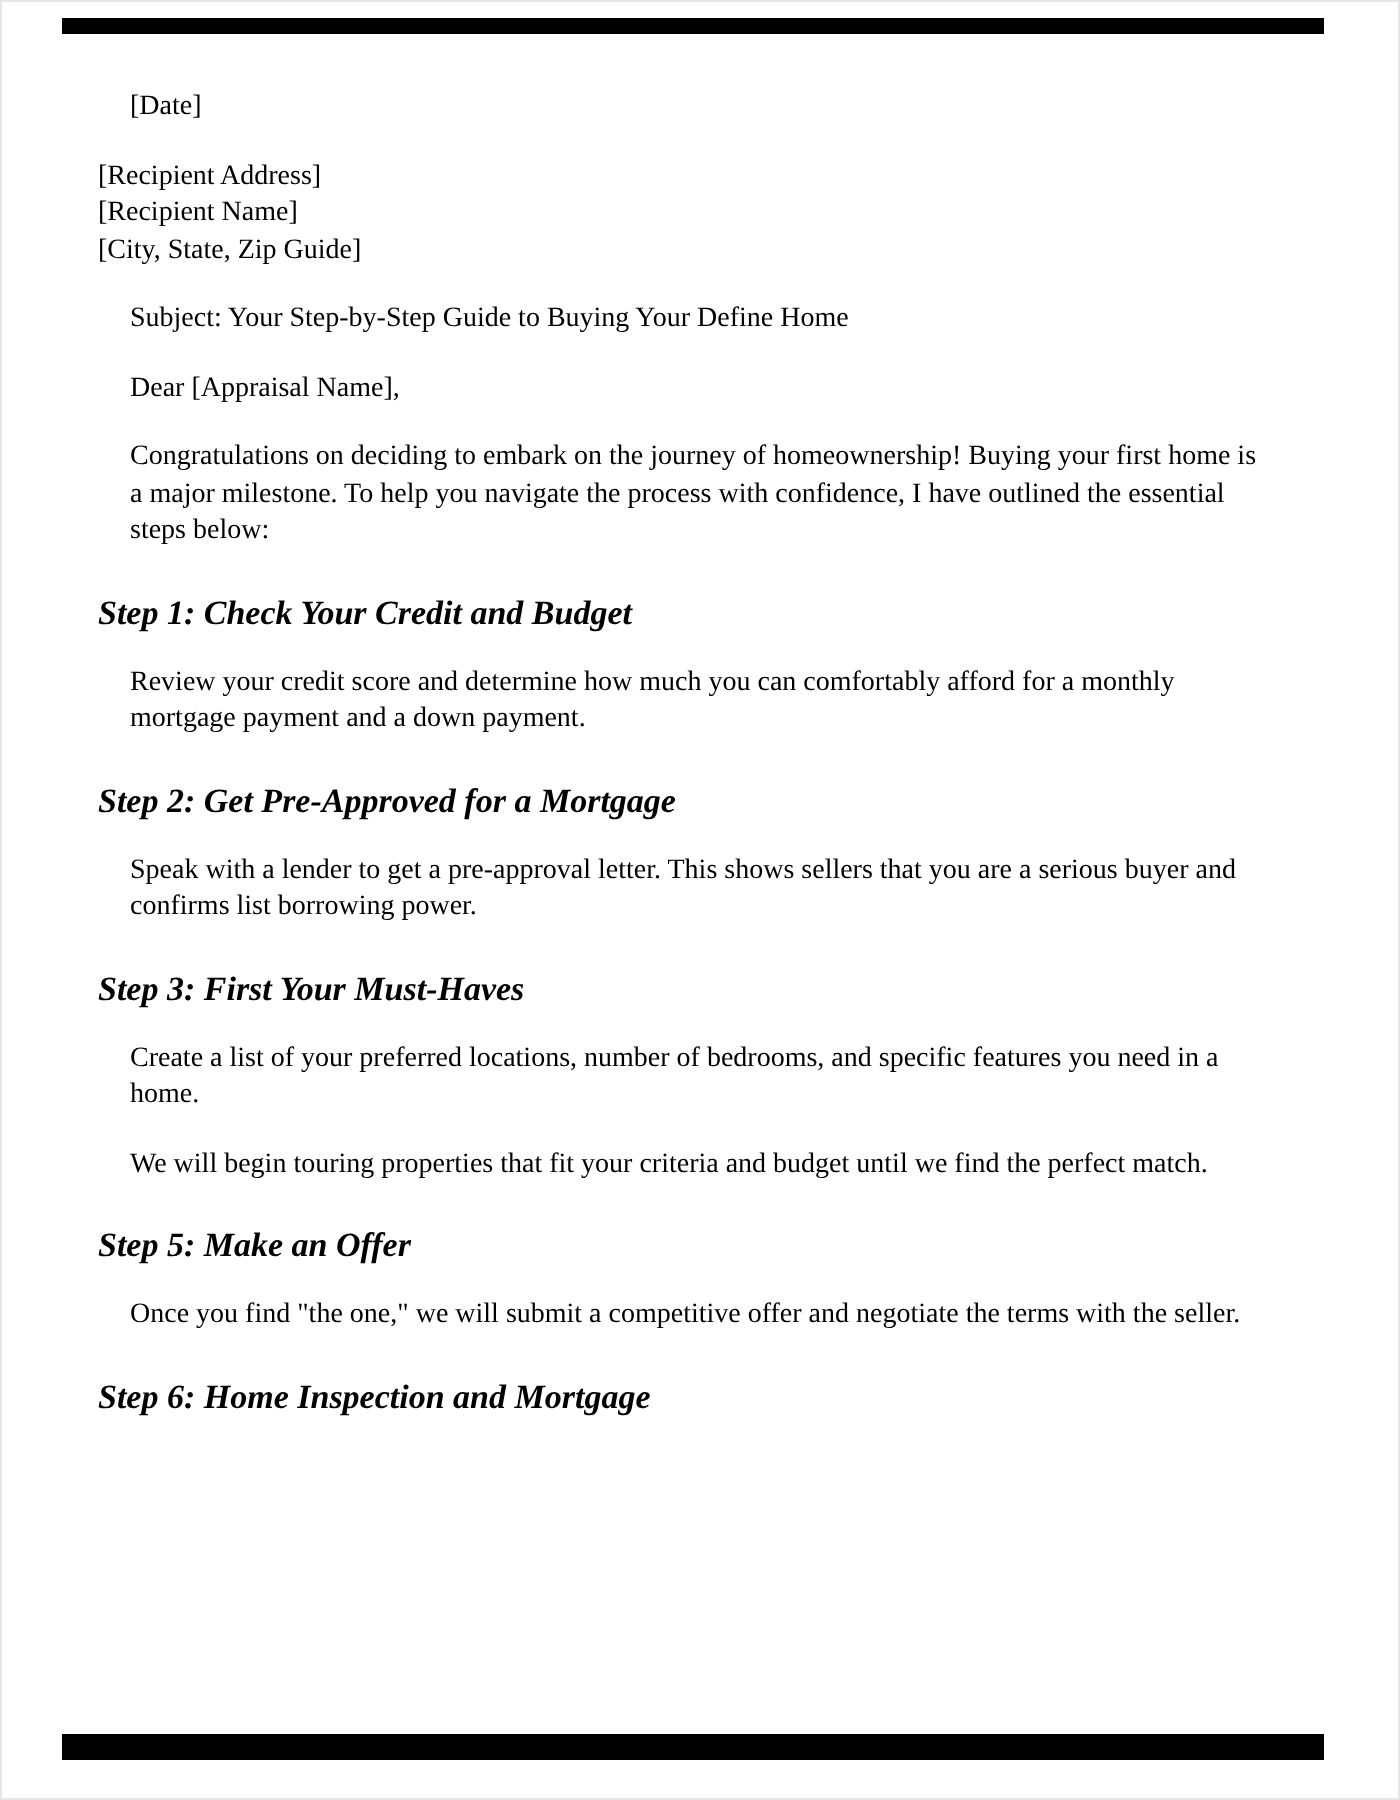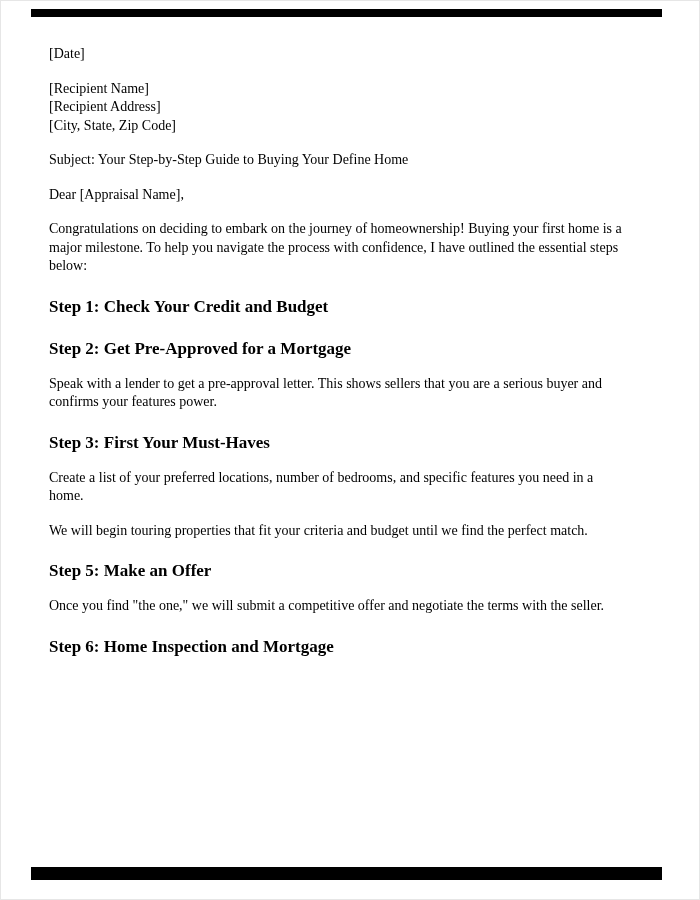--- a/index.html
+++ b/index.html
@@ -40,62 +40,64 @@
   }
   .content {
     position: absolute;
     top: 44px;
     left: 48px;
     right: 70px;
     font-size: 14px;
     line-height: 18.5px;
   }
   .content p {
-    margin: 0 0 16px 0;
+    margin: 0 0 16px 16px;
   }
   .addr {
     margin: 0 0 16px 0;
   }
   .addr p {
     margin: 0;
   }
   h2 {
     font-size: 17px;
     line-height: 22px;
     font-weight: bold;
     margin: 20px 0 15px 0;
+    font-style: italic;
   }
 </style>
 </head>
 <body>
 
 <div class="page">
 
   <div class="bar bar-top"></div>
 
   <div class="content">
 
     <p>[Date]</p>
 
     <div class="addr">
+      <p>[Recipient Address]</p>
       <p>[Recipient Name]</p>
-      <p>[Recipient Address]</p>
-      <p>[City, State, Zip Code]</p>
+      <p>[City, State, Zip Guide]</p>
     </div>
 
     <p>Subject: Your Step-by-Step Guide to Buying Your Define Home</p>
 
     <p>Dear [Appraisal Name],</p>
 
     <p>Congratulations on deciding to embark on the journey of homeownership! Buying your first home is a major milestone. To help you navigate the process with confidence, I have outlined the essential steps below:</p>
 
     <h2>Step 1: Check Your Credit and Budget</h2>
+    <p>Review your credit score and determine how much you can comfortably afford for a monthly mortgage payment and a down payment.</p>
 
     <h2>Step 2: Get Pre-Approved for a Mortgage</h2>
-    <p>Speak with a lender to get a pre-approval letter. This shows sellers that you are a serious buyer and confirms your features power.</p>
+    <p>Speak with a lender to get a pre-approval letter. This shows sellers that you are a serious buyer and confirms list borrowing power.</p>
 
     <h2>Step 3: First Your Must-Haves</h2>
     <p>Create a list of your preferred locations, number of bedrooms, and specific features you need in a home.</p>
 
     <p>We will begin touring properties that fit your criteria and budget until we find the perfect match.</p>
 
     <h2>Step 5: Make an Offer</h2>
     <p>Once you find "the one," we will submit a competitive offer and negotiate the terms with the seller.</p>
 
     <h2>Step 6: Home Inspection and Mortgage</h2>

